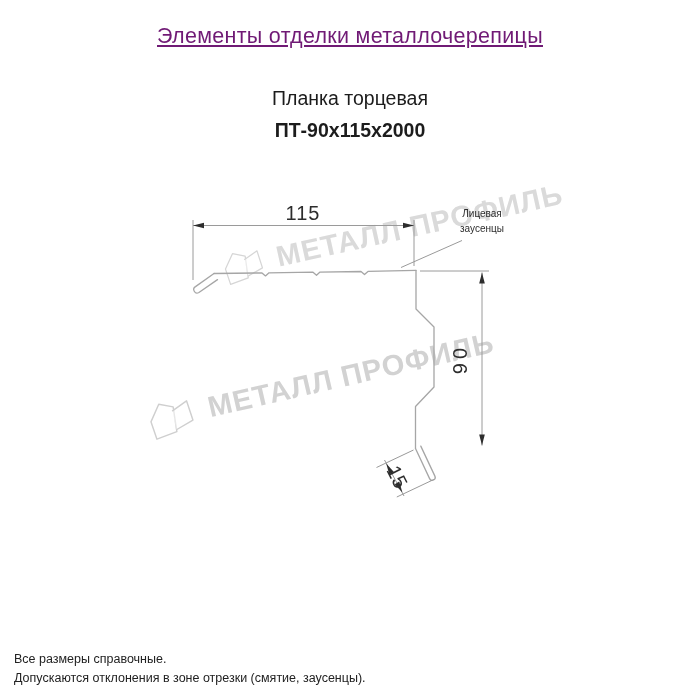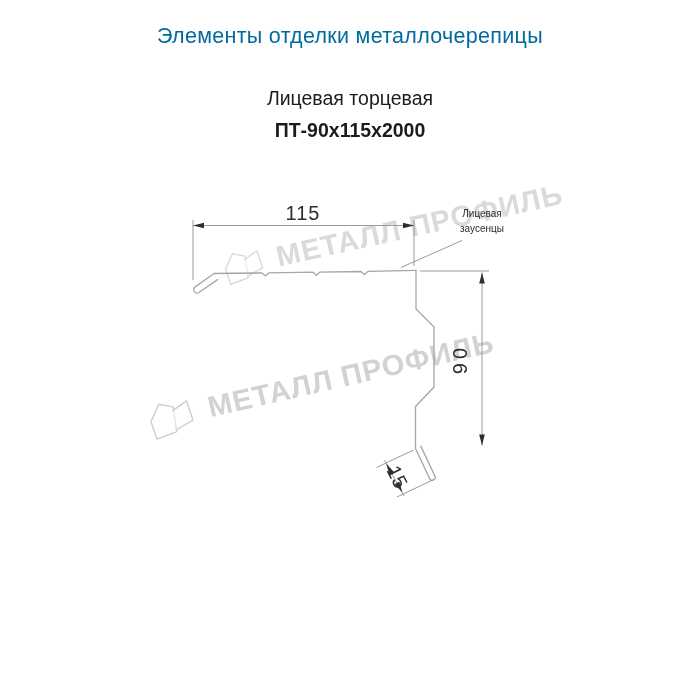--- a/index.html
+++ b/index.html
@@ -2,21 +2,21 @@
 <html><head>
 <meta charset="utf-8">
 <style>
   html,body{margin:0;padding:0;background:#fff;}
   .canvas{
     position:relative;width:700px;height:700px;background:#ffffff;overflow:hidden;
     font-family:"Liberation Sans", sans-serif;color:#1e1e1e;
   }
   .page-title{
     position:absolute;top:24px;left:0;width:700px;text-align:center;
-    font-size:21.5px;font-weight:400;letter-spacing:.3px;color:#0369a1;
+    font-size:21.5px;font-weight:400;letter-spacing:.3px;color:#701a75;text-decoration:underline;
   }
   .product-name{
     position:absolute;top:87px;left:0;width:700px;text-align:center;
     font-size:19.5px;font-weight:400;color:#1c1c1c;
   }
   .product-code{
     position:absolute;top:119px;left:0;width:700px;text-align:center;
     font-size:19.5px;font-weight:700;color:#1c1c1c;
   }
   .watermark{
@@ -61,21 +61,21 @@
     <svg width="52" height="48" viewBox="0 0 52 50">
       <g fill="#ffffff" fill-opacity="0.5" stroke="#cfcfcf" stroke-width="1.5" stroke-linejoin="round">
         <path d="M4 26 L16 10 L30 16 L28 42 L6 45 Z"></path>
         <path d="M28 20 L45 13 L47 34 L28 40"></path>
       </g>
     </svg>
     <span class="wm-text">МЕТАЛЛ ПРОФИЛЬ</span>
   </div>
 
   <div class="page-title">Элементы отделки металлочерепицы</div>
-  <div class="product-name">Лицевая торцевая</div>
+  <div class="product-name">Планка торцевая</div>
   <div class="product-code">ПТ-90х115х2000</div>
 
   <svg class="drawing" width="700" height="700" viewBox="0 0 700 700">
 
     <g stroke="#a6a6a6" stroke-width="1.3" fill="none" stroke-linejoin="round" stroke-linecap="round">
       <path d="M 214 273.5 L 262 272.9 L 265.5 275.9 L 269 272.8 L 313 272.2 L 316.5 275.2 L 320 272.1 L 361 271.5 L 364.5 274.5 L 368 271.4 L 416 270.3"></path>
       <path d="M 214 273.5 L 195.5 286.6 A 3.4 3.4 0 0 0 198.9 292.5 L 217.5 279.6"></path>
       <path d="M 416 270.3 L 416 309 L 434 327 L 434 387 L 415.5 406.5 L 415.5 448.5"></path>
       <path d="M 415.5 448.5 L 429.6 478.6 A 2.9 2.9 0 0 0 434.9 476.1 L 420.8 446.1"></path>
     </g>
@@ -119,14 +119,16 @@
     </g>
 
     <line x1="401" y1="267.5" x2="462" y2="240.5" stroke="#9a9a9a" stroke-width="1"></line>
   </svg>
 
   <div class="face-label">
     <span>Лицевая</span><br>
     <span>заусенцы</span>
   </div>
 
+  <div class="footer-note note1">Все размеры справочные.</div>
+  <div class="footer-note note2">Допускаются отклонения в зоне отрезки (смятие, заусенцы).</div>
 
 </div>
 
 </body></html>

